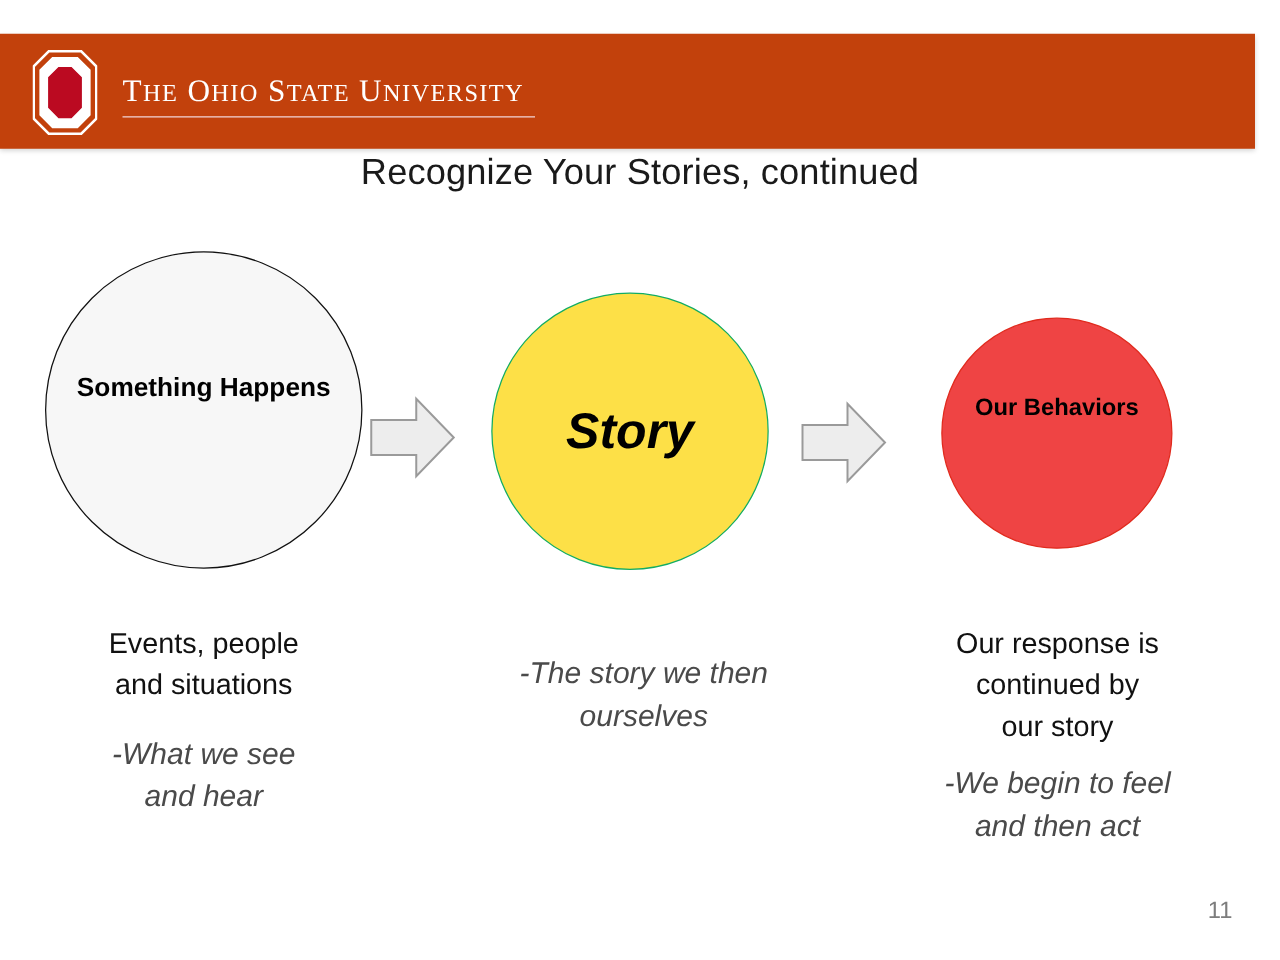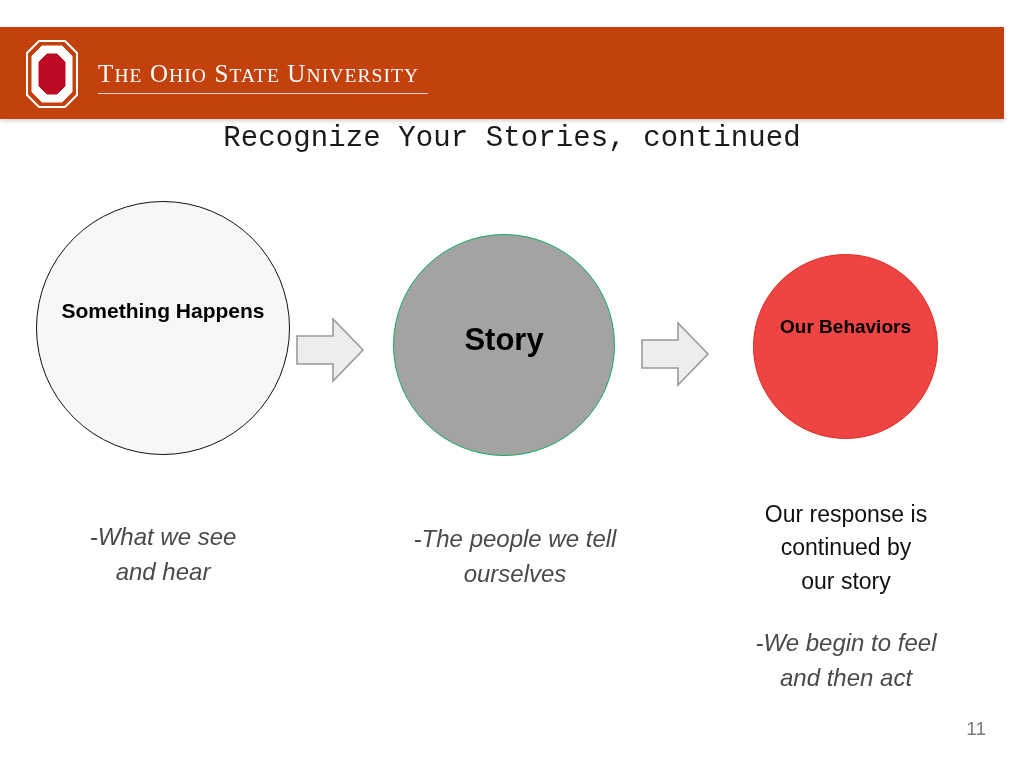--- a/index.html
+++ b/index.html
@@ -64,21 +64,20 @@
   
   .slide-title {
     position: absolute;
     left: 0;
     top: 122px;
     width: 1024px;
     text-align: center;
     font-size: 29px;
     color: #1a1a1a;
     letter-spacing: 0.1px;
-    font-family: Liberation Mono, monospace;
   }
 
   
   .diagram {
     position: absolute;
     left: 0; top: 0;
     width: 1024px;
     height: 768px;
     pointer-events: none;
   }
@@ -98,25 +97,26 @@
     width: 254px; height: 254px;
     background: #F7F7F7;
     border: 1.6px solid #111111;
     padding-top: 94px;
     font-size: 21px;
     line-height: 1.42;
   }
   .circle-2 {
     left: 393px; top: 234px;
     width: 222px; height: 222px;
-    background: #a3a3a3;
+    background: #fde047;
     border: 1.6px solid #12AC63;
     padding-top: 86px;
-    font-size: 31px;
+    font-size: 40px;
     line-height: 1.2;
+    font-style: italic;
   }
   .circle-3 {
     left: 753px; top: 254px;
     width: 185px; height: 185px;
     background: #ef4444;
     border: 1.6px solid #E02A1D;
     padding-top: 58px;
     font-size: 19px;
     line-height: 1.45;
   }
@@ -150,21 +150,21 @@
   }
   .caption-sub {
     margin-top: 22px;
     font-size: 24px;
     font-style: italic;
     color: #4a4a4a;
     line-height: 1.45;
     white-space: pre-line;
   }
   .caption-col.c2 .caption-sub { margin-top: 24px; }
-  .caption-col.c3 .caption-sub { margin-top: 28px; }
+  .caption-col.c3 .caption-sub { margin-top: 12px; }
 
   
   .slide-number {
     position: absolute;
     right: 38px;
     bottom: 28px;
     font-size: 19px;
     color: #7d7d7d;
     margin-left: 20px;
   }
@@ -213,26 +213,28 @@
   <div class="circle circle-3">
     <span>Our
 Behaviors</span>
   </div>
 
 </div>
 
 <div class="captions">
 
   <div class="caption-col c1">
+    <div class="caption-main">Events, people
+and situations</div>
     <div class="caption-sub">-What we see
 and hear</div>
   </div>
 
   <div class="caption-col c2">
-    <div class="caption-sub">-The people we tell
+    <div class="caption-sub">-The story we then
 ourselves</div>
   </div>
 
   <div class="caption-col c3">
     <div class="caption-main">Our response is
 continued by
 our story</div>
     <div class="caption-sub">-We begin to feel
 and then act</div>
   </div>

